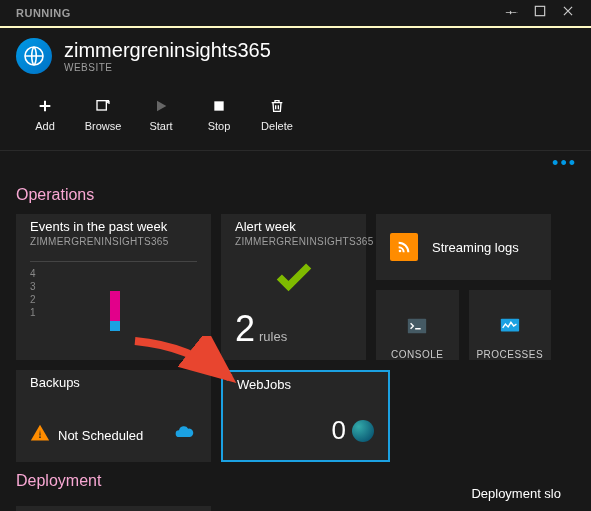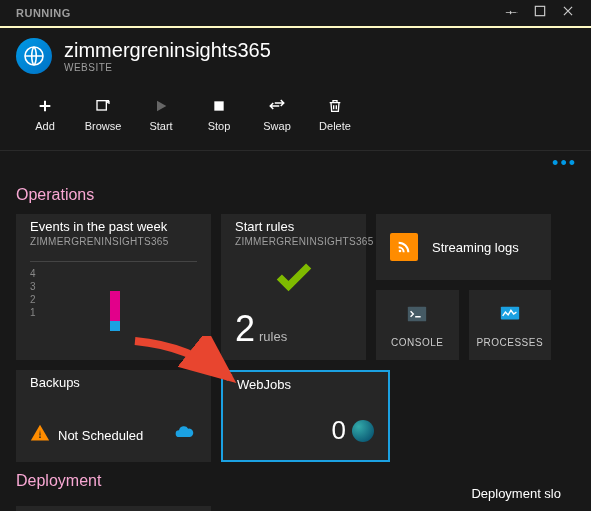--- a/index.html
+++ b/index.html
@@ -18,21 +18,21 @@
 .tool .ico { height: 20px; display: flex; align-items: center; justify-content: center; font-size: 16px; }
 .tool .lbl { font-size: 11px; color: #eee; }
 .ellipsis { color: #0099e5; font-size: 18px; letter-spacing: 2px; padding: 2px 14px; text-align: right; }
 .section-title { color: #f9a8d4; font-size: 16px; padding: 10px 16px 10px; }
 .tiles { display: flex; flex-wrap: wrap; gap: 10px; padding: 0 16px; }
 .tile { background: #262626; padding: 5px 14px; color: #fff; position: relative; }
 .events { width: 195px; height: 146px; }
 .alerts { width: 145px; height: 146px; }
 .streaming { width: 175px; height: 66px; display: flex; align-items: center; gap: 14px; }
 .smalltiles { width: 175px; display: flex; gap: 10px; }
-.smalltile { background: #262626; flex: 1; height: 70px; display: flex; flex-direction: column; align-items: center; justify-content: center; gap: 6px; }
+.smalltile { background: #262626; flex: 1; height: 70px; display: flex; flex-direction: column; align-items: center; justify-content: flex-end; gap: 6px; }
 .tile-title { font-size: 13px; color: #fff; margin-bottom: 2px; }
 .tile-sub { font-size: 10px; color: #9e9e9e; letter-spacing: 0.3px; }
 .backups { width: 195px; height: 92px; }
 .webjobs { width: 169px; height: 92px; border: 2px solid #1ba1e2; position: relative; }
 .chart { margin-top: 14px; border-top: 1px solid #444; padding-top: 6px; position: relative; height: 70px; }
 .chart .ylabels { position: absolute; left: 0; top: 6px; display: flex; flex-direction: column; gap: 2px; font-size: 10px; color: #888; }
 .chart .bar1 { position: absolute; left: 80px; bottom: 0; width: 10px; height: 40px; background: #e2008a; }
 .chart .bar2 { position: absolute; left: 80px; bottom: 0; width: 10px; height: 10px; background: #1ba1e2; }
 .bignum { font-size: 36px; color: #fff; position: absolute; bottom: 10px; left: 14px; }
 .bignum small { font-size: 13px; color: #bbb; margin-left: 4px; }
@@ -116,28 +116,20 @@
     <div class="tool">
       <span class="ico">
           <svg width="14" height="14" viewBox="0 0 24 24" fill="#fff">
             <rect x="4" y="4" width="16" height="16"></rect>
           </svg>
         </span>
       <span class="lbl">Stop</span>
     </div>
     <div class="tool">
       <span class="ico">
-          <svg width="18" height="18" viewBox="0 0 24 24" fill="none" stroke="#fff" stroke-width="2">
-            <path d="M7 8l-4 4 4 4M3 12h12M17 4l4 4-4 4M21 8H9"></path>
-          </svg>
-        </span>
-      <span class="lbl">Swap</span>
-    </div>
-    <div class="tool">
-      <span class="ico">
           <svg width="16" height="16" viewBox="0 0 24 24" fill="none" stroke="#fff" stroke-width="2">
             <path d="M4 7h16M9 7V4h6v3M6 7l1 13h10l1-13M10 11v6M14 11v6"></path>
           </svg>
         </span>
       <span class="lbl">Delete</span>
     </div>
   </div>
   <div class="ellipsis">•••</div>
 
   <div class="section-title">Operations</div>
@@ -152,21 +144,21 @@
           <span>3</span>
           <span>2</span>
           <span>1</span>
         </div>
         <div class="bar1"></div>
         <div class="bar2"></div>
       </div>
     </div>
 
     <div class="tile alerts">
-      <div class="tile-title">Start rules</div>
+      <div class="tile-title">Alert week</div>
       <div class="tile-sub">ZIMMERGRENINSIGHTS365</div>
       <div class="check">
         <svg width="54" height="44" viewBox="0 0 24 24" fill="none" stroke="#7fba00" stroke-width="4">
             <path d="M4 12l5 5L20 6"></path>
           </svg>
       </div>
       <div class="bignum"><span>2</span><small>rules</small></div>
     </div>
 
     <div style="display:flex;flex-direction:column;gap:10px;">

